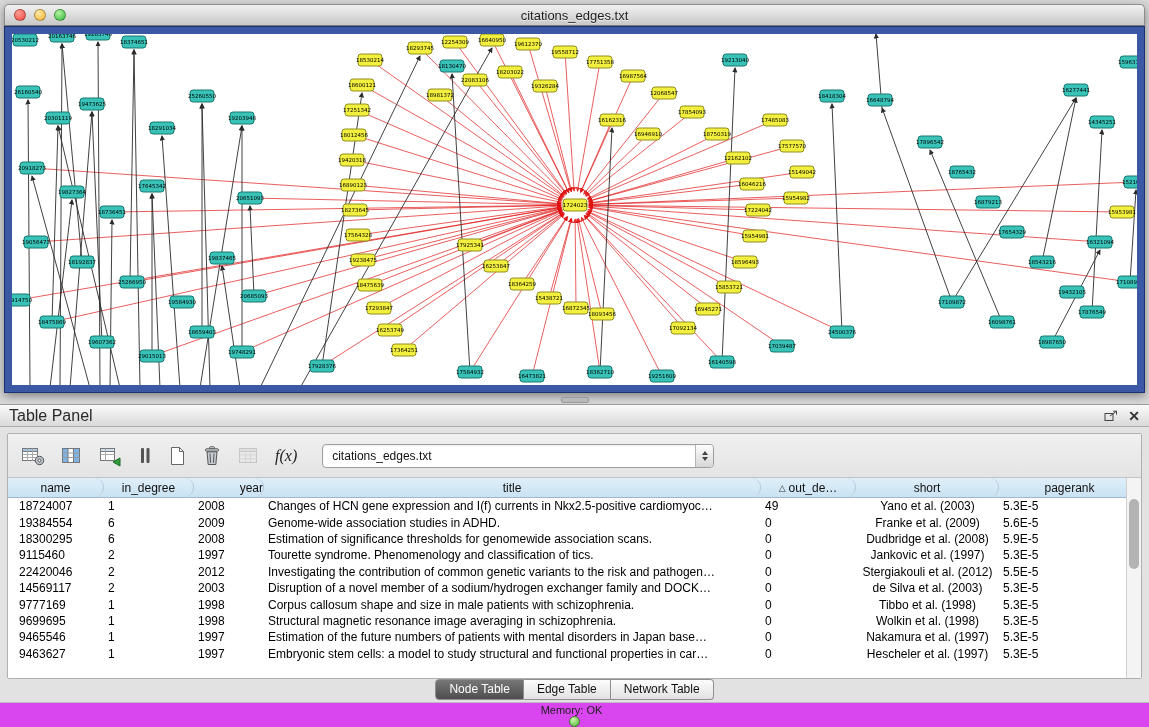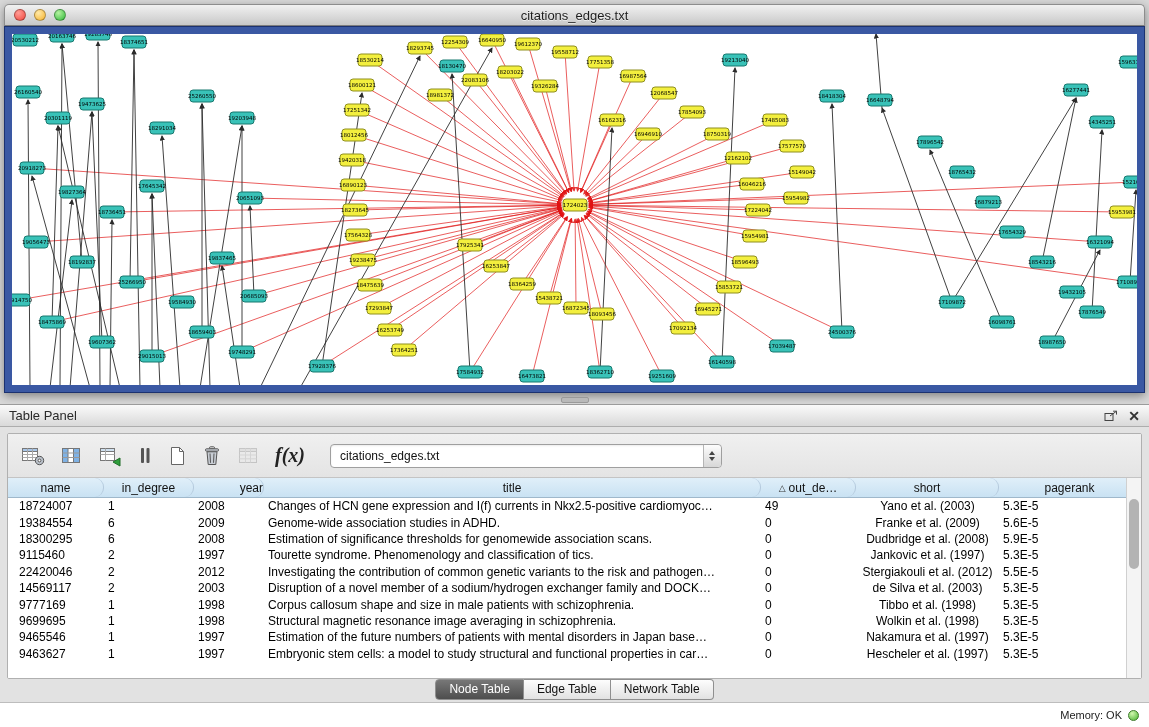--- a/index.html
+++ b/index.html
@@ -42,35 +42,35 @@
   .splitter .grip{width:26px;height:4px;margin:2px auto;border-radius:2px;background:#b9b9b9;border:1px solid #9a9a9a;}
   
   .table-panel{
     position:absolute;left:0;top:404px;width:1149px;height:323px;
     background:#e2e2e2;border-top:1px solid #9b9b9b;box-sizing:border-box;
   }
   .panel-header{
     height:21px;background:linear-gradient(#fafafa,#d9d9d9);
     border-bottom:1px solid #adadad;display:flex;align-items:center;padding:0 9px;
   }
-  .panel-title{font-size:13px;color:#2a2a2a;}
+  .panel-title{font-size:16px;color:#2a2a2a;}
   .panel-header .spacer{flex:1;}
   .ph-icon{margin-left:10px;cursor:default;display:flex;align-items:center;}
   .ph-close{font-size:14px;font-weight:bold;color:#333;line-height:1;}
   .panel-inner{
     position:absolute;left:7px;right:7px;top:28px;height:244px;
     background:#fff;border:1px solid #b0b0b0;border-radius:2px;overflow:hidden;
   }
   .toolbar{
     height:44px;background:linear-gradient(#f0f0f0,#e4e4e4);
     border-bottom:1px solid #c4c4c4;display:flex;align-items:center;padding:0 10px;box-sizing:border-box;
   }
   .tb-btn{background:none;border:none;padding:2px;margin-right:9px;display:flex;align-items:center;}
   .tb-btn.disabled{opacity:.45;}
-  .fx{font-family:"Liberation Serif",serif;font-style:italic;font-size:20px;color:#222;font-weight:bold;}
+  .fx{font-family:"Liberation Serif",serif;font-style:italic;font-size:16px;color:#222;}
   .combo{
     margin-left:14px;width:390px;height:22px;background:#fff;
     border:1px solid #9f9f9f;border-radius:4px;display:flex;align-items:center;
     font-size:12px;color:#111;box-shadow:inset 0 1px 2px rgba(0,0,0,.08);
   }
   .combo .val{flex:1;padding-left:9px;}
   .combo .step{
     width:17px;height:100%;border-left:1px solid #b5b5b5;border-radius:0 4px 4px 0;
     background:linear-gradient(#fdfdfd,#d7d7d7);display:flex;flex-direction:column;
     align-items:center;justify-content:center;gap:2px;
@@ -99,21 +99,21 @@
   .tab{
     height:19px;line-height:19px;padding:0 13px;font-size:12px;color:#111;
     background:linear-gradient(#fdfdfd,#e2e2e2);border:1px solid #8f8f8f;border-left-width:0;
   }
   .tab:first-child{border-left-width:1px;border-radius:4px 0 0 4px;}
   .tab:last-child{border-radius:0 4px 4px 0;}
   .tab.sel{background:linear-gradient(#777,#4e4e4e);color:#fff;}
   
   .statusbar{
     position:absolute;left:0;right:0;bottom:0;height:24px;border-top:1px solid #bdbdbd;
-    display:flex;align-items:center;justify-content:flex-end;padding:0 10px;background:#ffffff;
+    display:flex;align-items:center;justify-content:flex-end;padding:0 10px;background:#d946ef;flex-direction:column;
   }
   .mem-label{font-size:11px;color:#222;margin-right:6px;}
   .mem-dot{
     width:11px;height:11px;border-radius:50%;border:1px solid #3d7a2a;box-sizing:border-box;
     background:radial-gradient(circle at 35% 28%,#d2f7b0,#47b32e);
   }
 </style>
 </head>
 <body>
 

